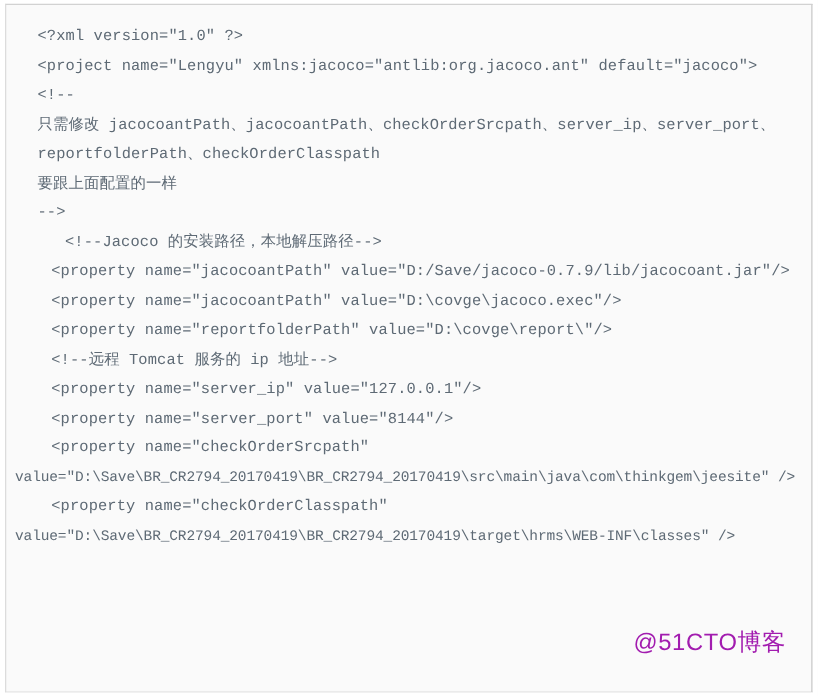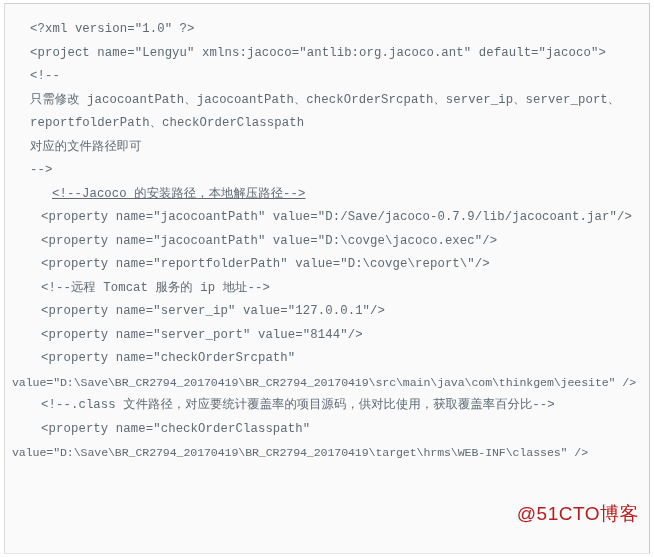--- a/index.html
+++ b/index.html
@@ -48,58 +48,57 @@
     font-size: 12.3px;
     line-height: 23.5px;
     height: 23.5px;
     letter-spacing: 0.1px;
     padding-left: 7px;
   }
 
   .ind-0  { padding-left: 7px;  }
   .ind-1  { padding-left: 25px; }
   .ind-2  { padding-left: 36px; }
-  .ind-3  { padding-left: 47px; text-decoration: underline; }
+  .ind-3  { padding-left: 47px; }
 
   .code-line.tight {
     font-size: 11.6px;
     letter-spacing: -0.1px;
   }
 
   #watermark {
     position: absolute;
-    right: 10px;
+    right: 20px;
     bottom: 26px;
     font-family: "Liberation Sans", sans-serif;
     font-size: 19px;
-    color: #b91c1c;
+    color: #a21caf;
     letter-spacing: 0.5px;
     user-select: none;
     pointer-events: none;
   }
 </style>
 </head>
 <body>
 
 <div id="code-frame">
   <div id="code-inner">
       <div class="code-line ind-1">&lt;?xml version="1.0" ?&gt;</div>
       <div class="code-line ind-1">&lt;project name="Lengyu" xmlns:jacoco="antlib:org.jacoco.ant" default="jacoco"&gt;</div>
       <div class="code-line ind-1">&lt;!--</div>
       <div class="code-line ind-1">只需修改 jacocoantPath、jacocoantPath、checkOrderSrcpath、server_ip、server_port、</div>
       <div class="code-line ind-1">reportfolderPath、checkOrderClasspath</div>
-      <div class="code-line ind-1">对应的文件路径即可</div>
+      <div class="code-line ind-1">要跟上面配置的一样</div>
       <div class="code-line ind-1">--&gt;</div>
       <div class="code-line ind-3">&lt;!--Jacoco 的安装路径，本地解压路径--&gt;</div>
       <div class="code-line ind-2">&lt;property name="jacocoantPath" value="D:/Save/jacoco-0.7.9/lib/jacocoant.jar"/&gt;</div>
       <div class="code-line ind-2">&lt;property name="jacocoantPath" value="D:\covge\jacoco.exec"/&gt;</div>
       <div class="code-line ind-2">&lt;property name="reportfolderPath" value="D:\covge\report\"/&gt;</div>
       <div class="code-line ind-2">&lt;!--远程 Tomcat 服务的 ip 地址--&gt;</div>
       <div class="code-line ind-2">&lt;property name="server_ip" value="127.0.0.1"/&gt;</div>
       <div class="code-line ind-2">&lt;property name="server_port" value="8144"/&gt;</div>
       <div class="code-line ind-2">&lt;property name="checkOrderSrcpath"</div>
       <div class="code-line ind-0 tight">value="D:\Save\BR_CR2794_20170419\BR_CR2794_20170419\src\main\java\com\thinkgem\jeesite" /&gt;</div>
-      <div class="code-line ind-2">&lt;!--.class 文件路径，对应要统计覆盖率的项目源码，供对比使用，获取覆盖率百分比--&gt;</div>
       <div class="code-line ind-2">&lt;property name="checkOrderClasspath"</div>
       <div class="code-line ind-0 tight">value="D:\Save\BR_CR2794_20170419\BR_CR2794_20170419\target\hrms\WEB-INF\classes" /&gt;</div>
     </div>
   <div id="watermark">@51CTO博客</div>
 </div>
 
 </body></html>

